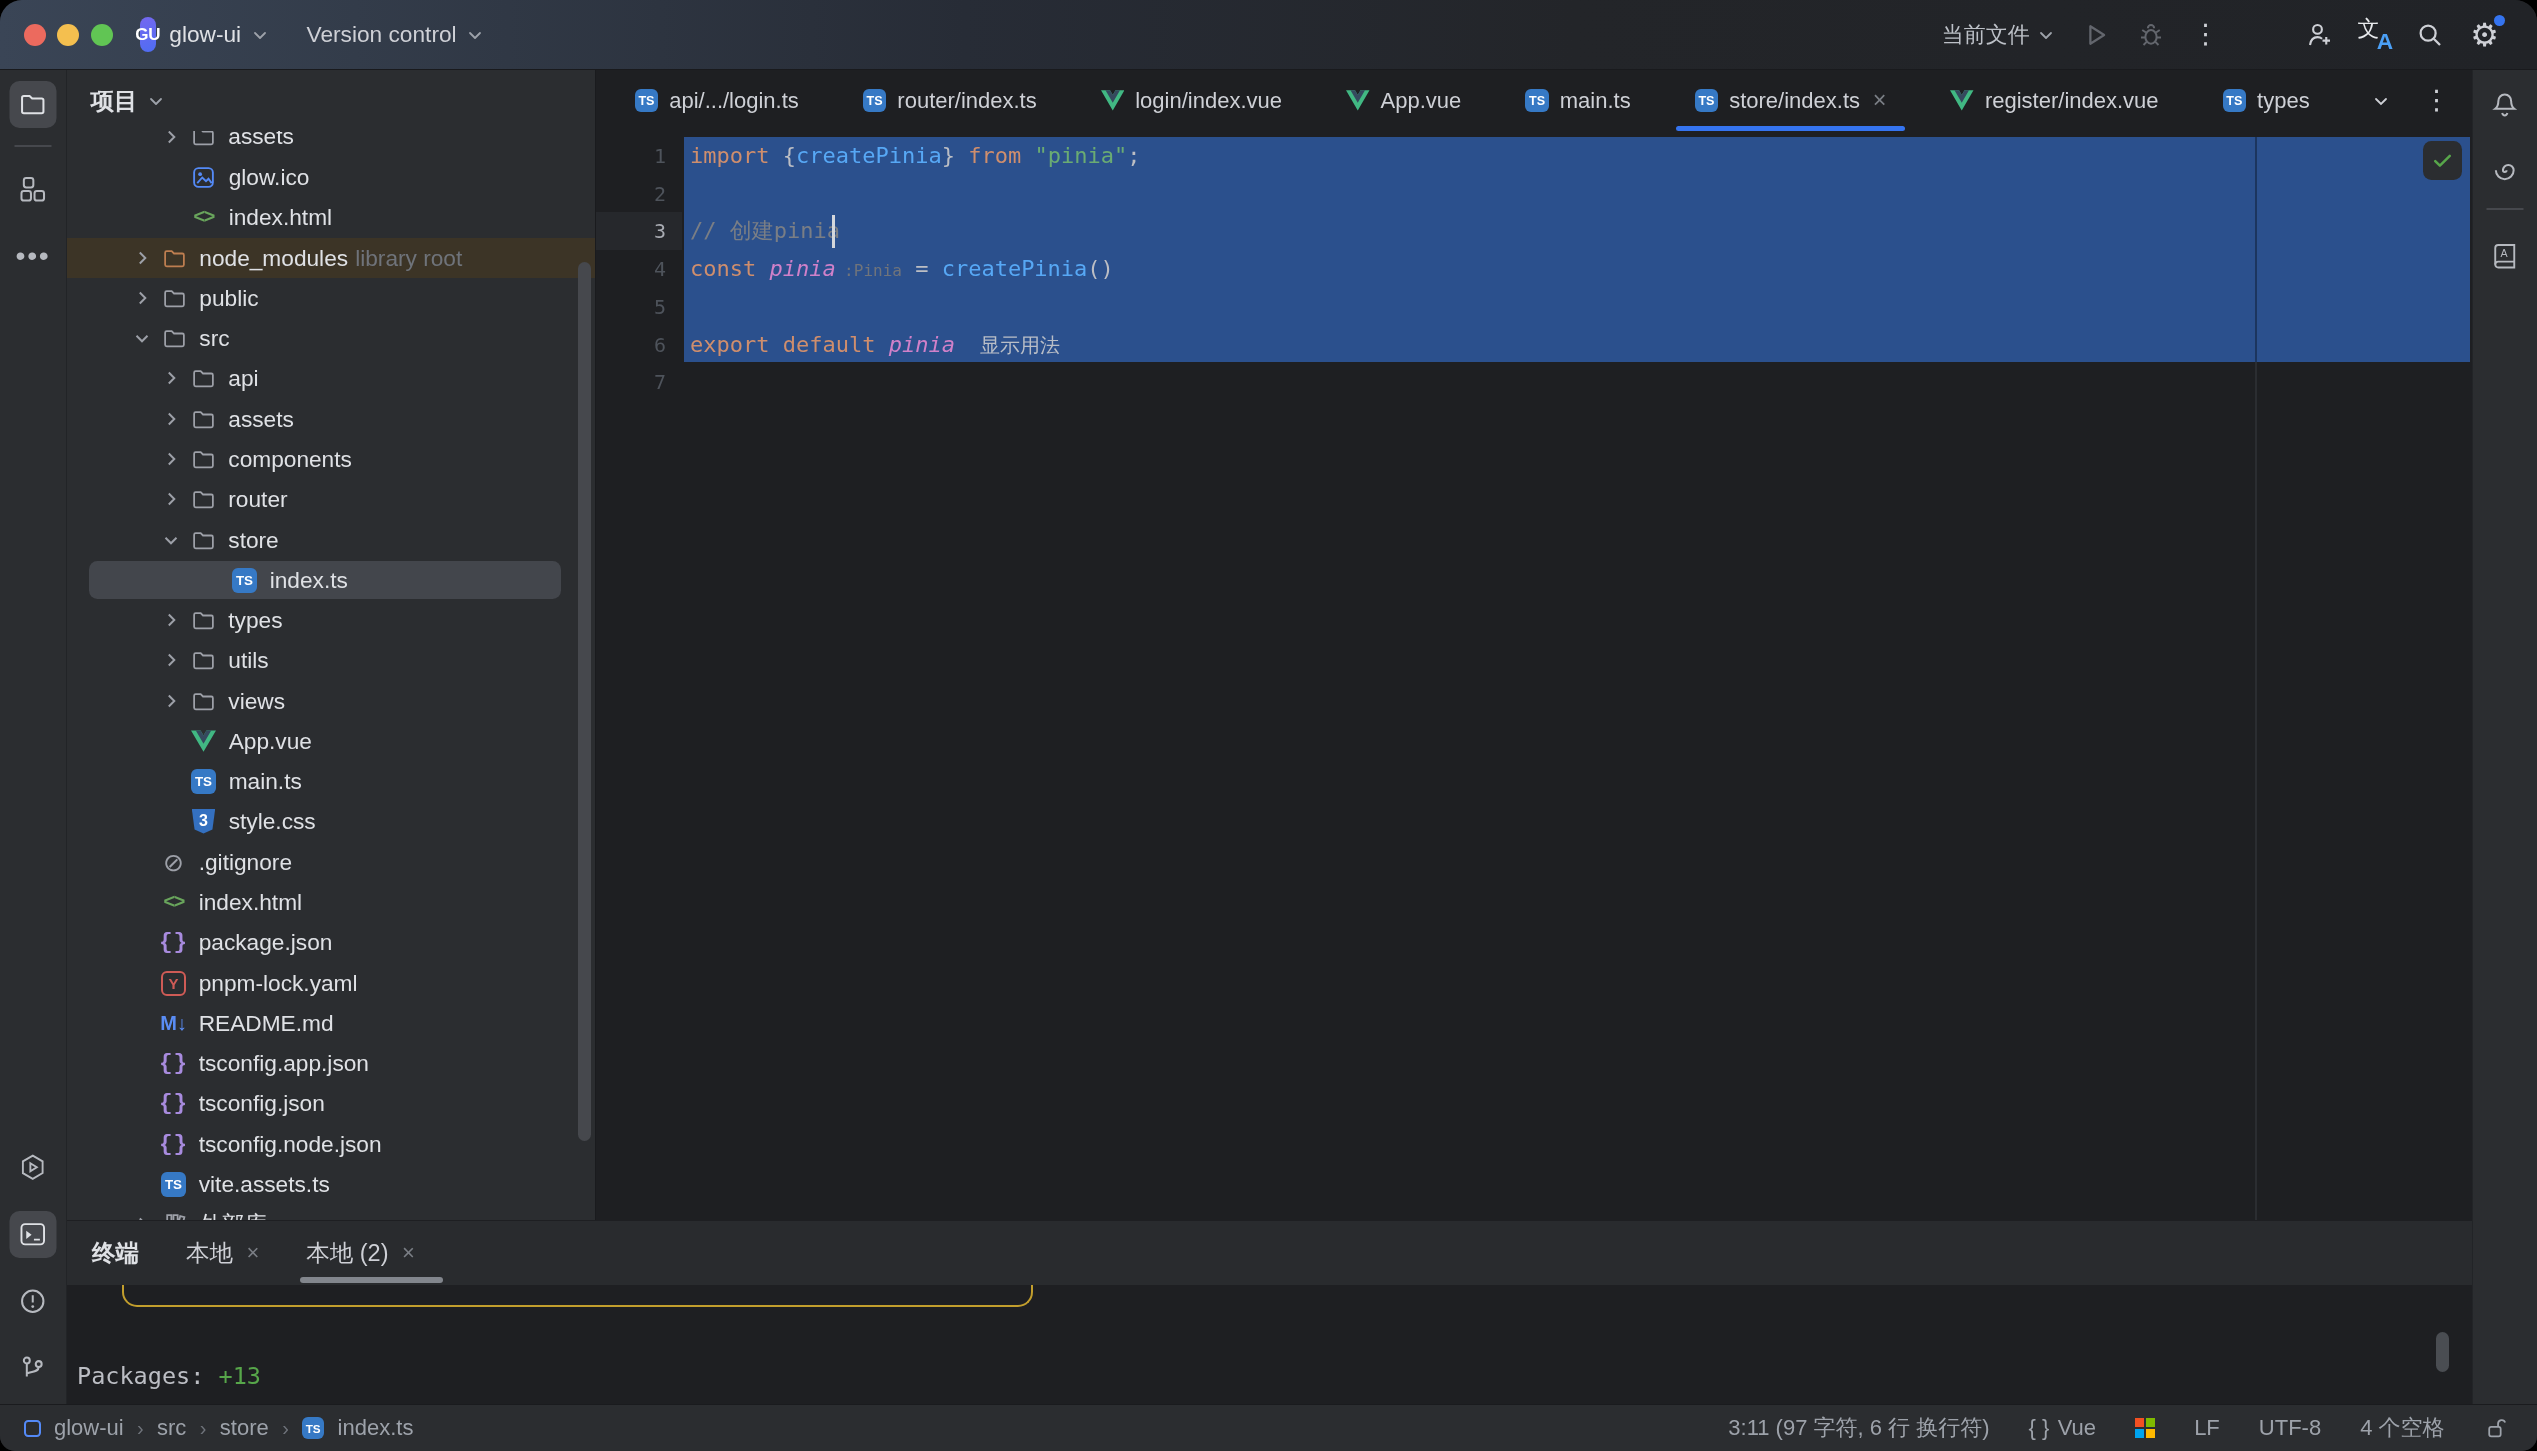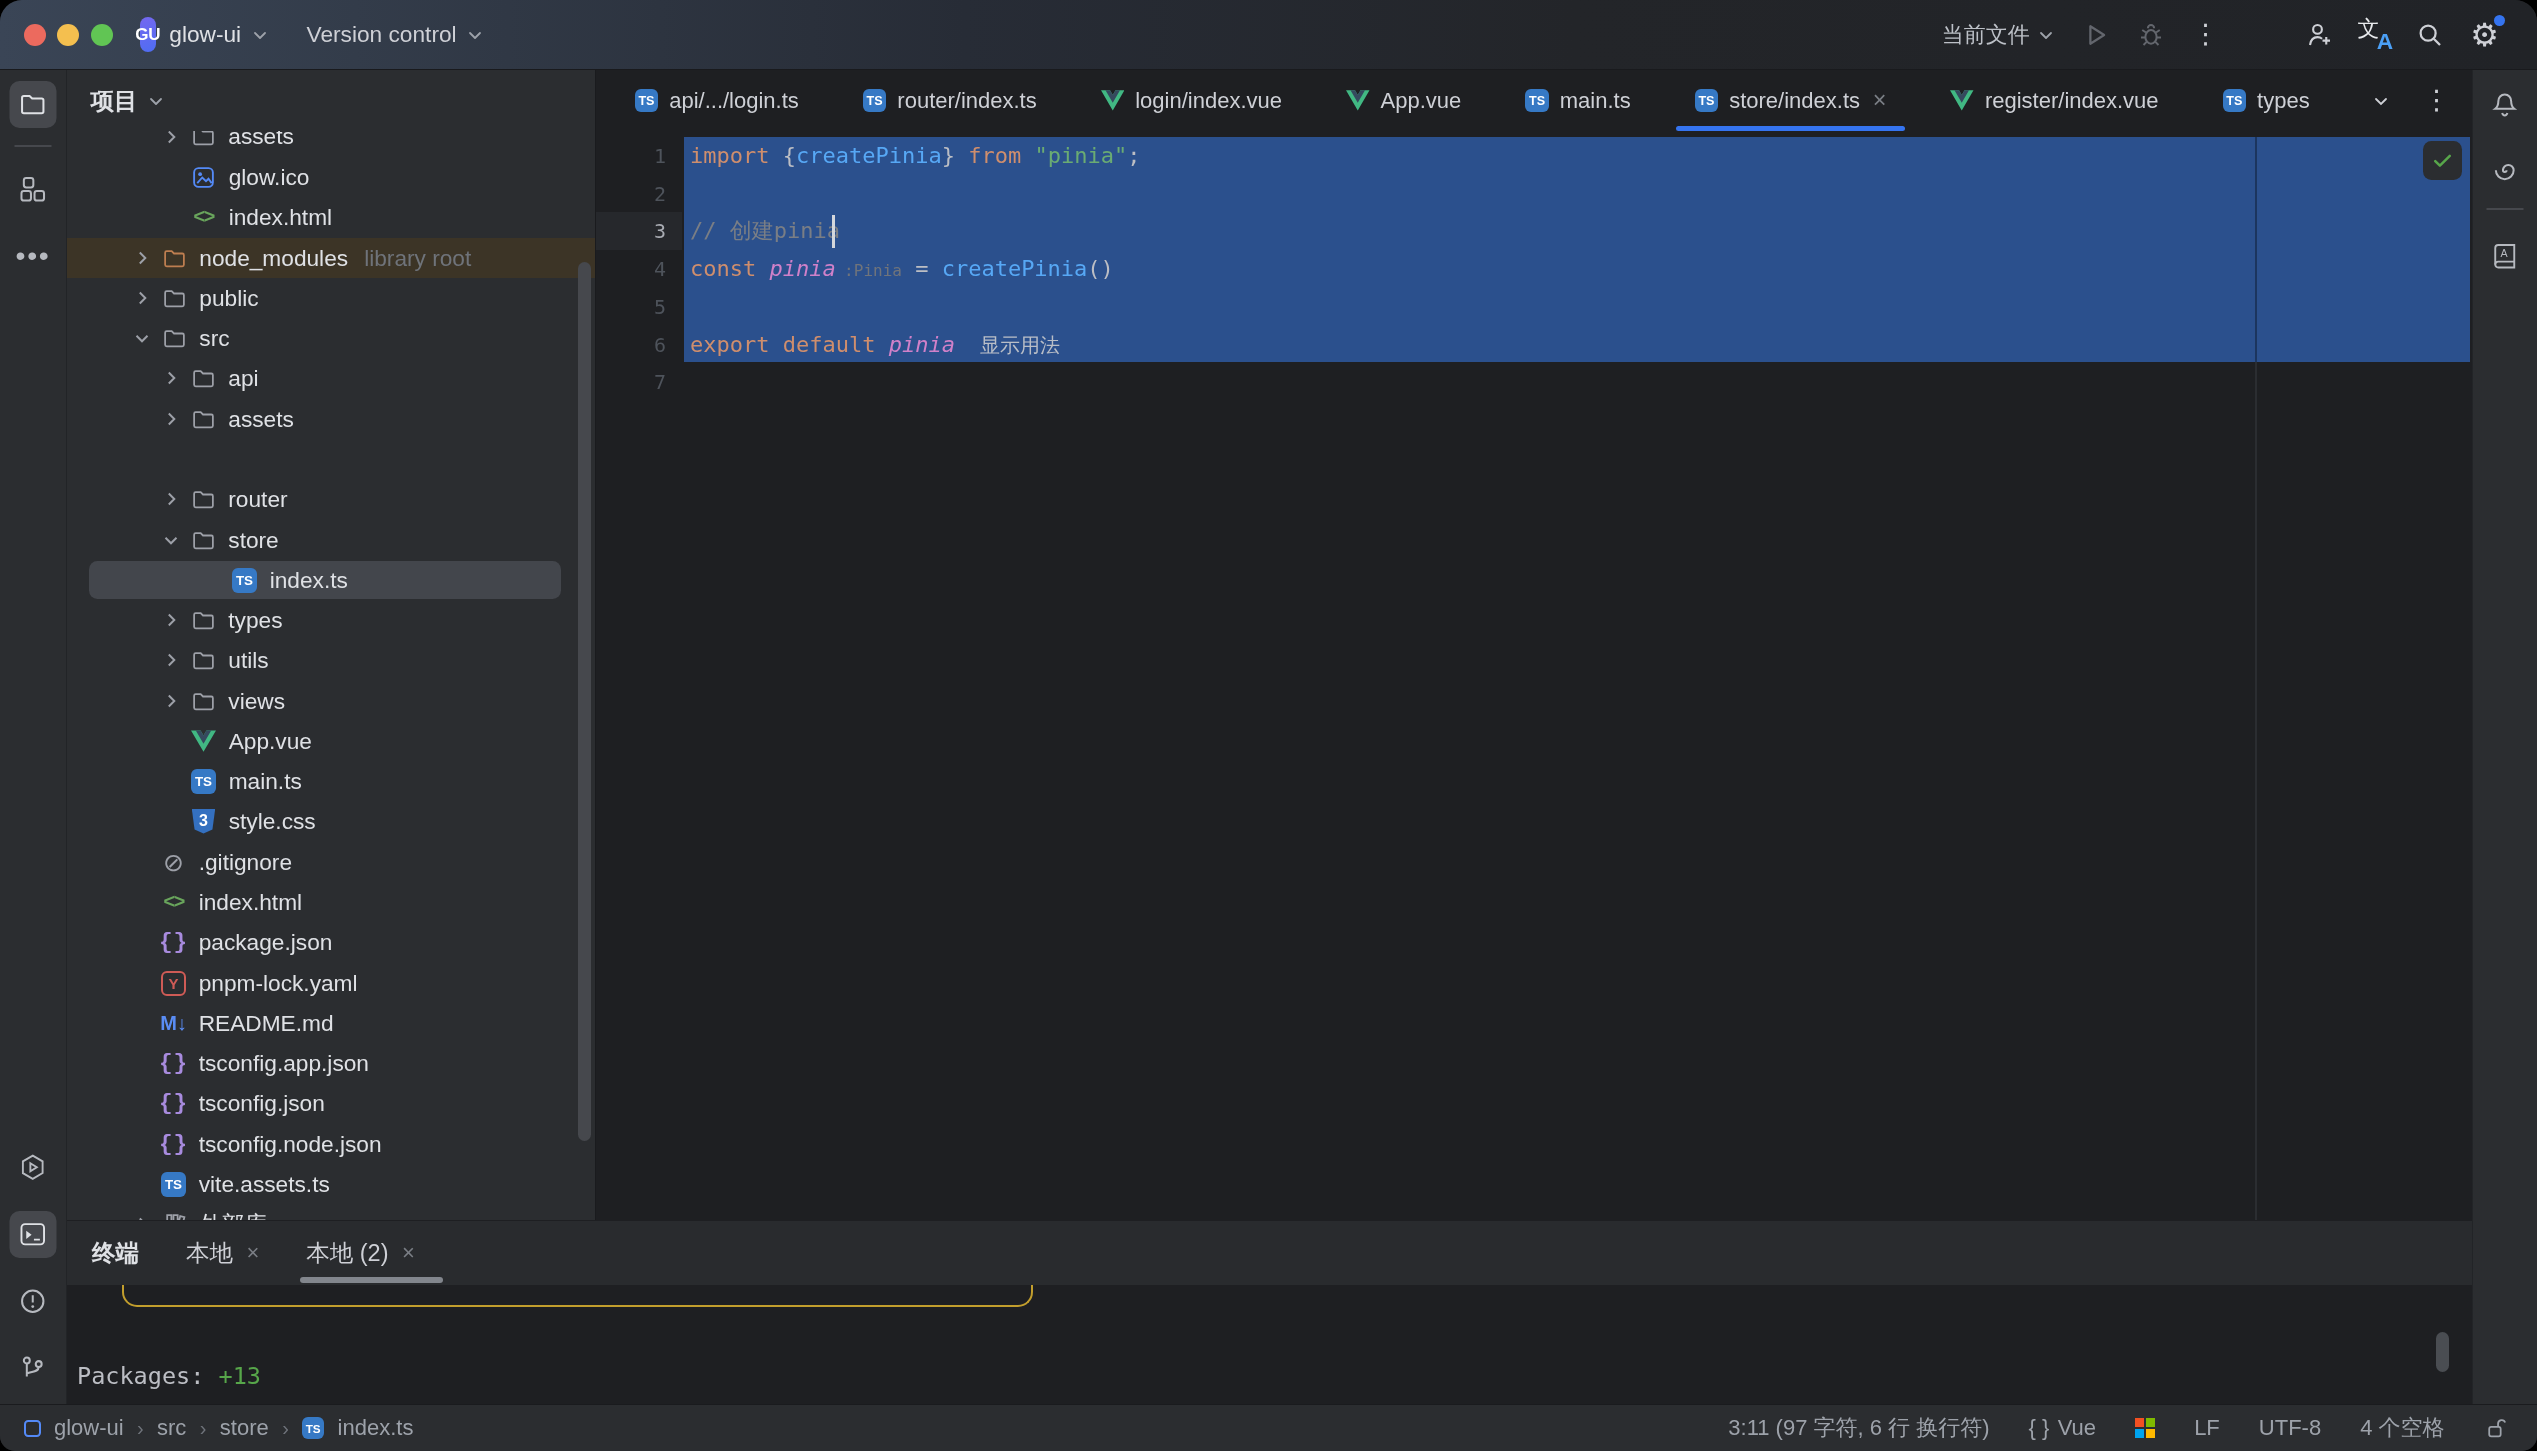--- a/index.html
+++ b/index.html
@@ -54,21 +54,21 @@
   .row .tchev{width:22px;height:22px;margin-right:7.6px;color:#9DA0A8;flex:0 0 auto;}
   .row .ricon{margin-right:11.7px;display:flex;align-items:center;justify-content:center;width:27px;height:27px;flex:0 0 auto;}
   .lA{padding-left:64px;}
   .lA-file{padding-left:93px;}
   .lB{padding-left:93px;}
   .lB-file{padding-left:123px;}
   .lC-file{padding-left:164px;}
   .row.hl-lib{background:#3C3426;}
   .row.sel{z-index:1;}
   .row.sel::before{content:"";position:absolute;left:22px;right:34px;top:0.8px;bottom:0.8px;background:#43464C;border-radius:8.4px;z-index:-1;}
-  .suffix{color:#6F737A;margin-left:16px;}
+  .suffix{color:#6F737A;margin-left:7px;}
   .fold{width:25px;height:25px;color:#9DA0A8;}
   .fold.orange{color:#BE7E50;}
   .i-html{font-family:"Liberation Mono",monospace;font-weight:bold;color:#69A55C;font-size:20px;letter-spacing:-1.7px;}
   .i-json{font-family:"Liberation Mono",monospace;font-weight:bold;color:#A88BDE;font-size:22.7px;letter-spacing:0.8px;}
   .i-yaml{width:25px;height:25px;border:2.5px solid #CF5B56;border-radius:5.9px;color:#CF5B56;font-weight:bold;font-size:15px;
     display:flex;align-items:center;justify-content:center;}
   .i-md{color:#5A8DF5;font-weight:bold;font-size:20px;}
   .i-ignore{color:#9DA0A8;font-size:25px;line-height:1;}
   .i-css{width:23.5px;height:25px;background:#3470C0;color:#fff;font-weight:bold;font-size:16px;display:flex;align-items:center;justify-content:center;
     clip-path:polygon(0 0,100% 0,88% 84%,50% 100%,12% 84%);}
@@ -349,20 +349,31 @@
                   <path d="M8 5l5 5-5 5" fill="none" stroke="currentColor" stroke-width="1.8"></path>
                 </svg>
               <span class="ricon">
                   <svg class="fold" viewBox="0 0 24 24" fill="none" stroke="currentColor" stroke-width="1.7">
                     <path d="M3 6.5C3 5.7 3.7 5 4.5 5h4.8l2.2 2.2h8A1.5 1.5 0 0 1 21 8.7V18a1.5 1.5 0 0 1-1.5 1.5h-15A1.5 1.5 0 0 1 3 18z"></path>
                   </svg>
                 </span>
               <span>assets</span>
             </div>
 
+            <div class="row lB" style="top:308px;">
+              <svg class="tchev" viewBox="0 0 20 20">
+                  <path d="M8 5l5 5-5 5" fill="none" stroke="currentColor" stroke-width="1.8"></path>
+                </svg>
+              <span class="ricon">
+                  <svg class="fold" viewBox="0 0 24 24" fill="none" stroke="currentColor" stroke-width="1.7">
+                    <path d="M3 6.5C3 5.7 3.7 5 4.5 5h4.8l2.2 2.2h8A1.5 1.5 0 0 1 21 8.7V18a1.5 1.5 0 0 1-1.5 1.5h-15A1.5 1.5 0 0 1 3 18z"></path>
+                  </svg>
+                </span>
+              <span>components</span>
+            </div>
 
             <div class="row lB" style="top:348px;">
               <svg class="tchev" viewBox="0 0 20 20">
                   <path d="M8 5l5 5-5 5" fill="none" stroke="currentColor" stroke-width="1.8"></path>
                 </svg>
               <span class="ricon">
                   <svg class="fold" viewBox="0 0 24 24" fill="none" stroke="currentColor" stroke-width="1.7">
                     <path d="M3 6.5C3 5.7 3.7 5 4.5 5h4.8l2.2 2.2h8A1.5 1.5 0 0 1 21 8.7V18a1.5 1.5 0 0 1-1.5 1.5h-15A1.5 1.5 0 0 1 3 18z"></path>
                   </svg>
                 </span>

